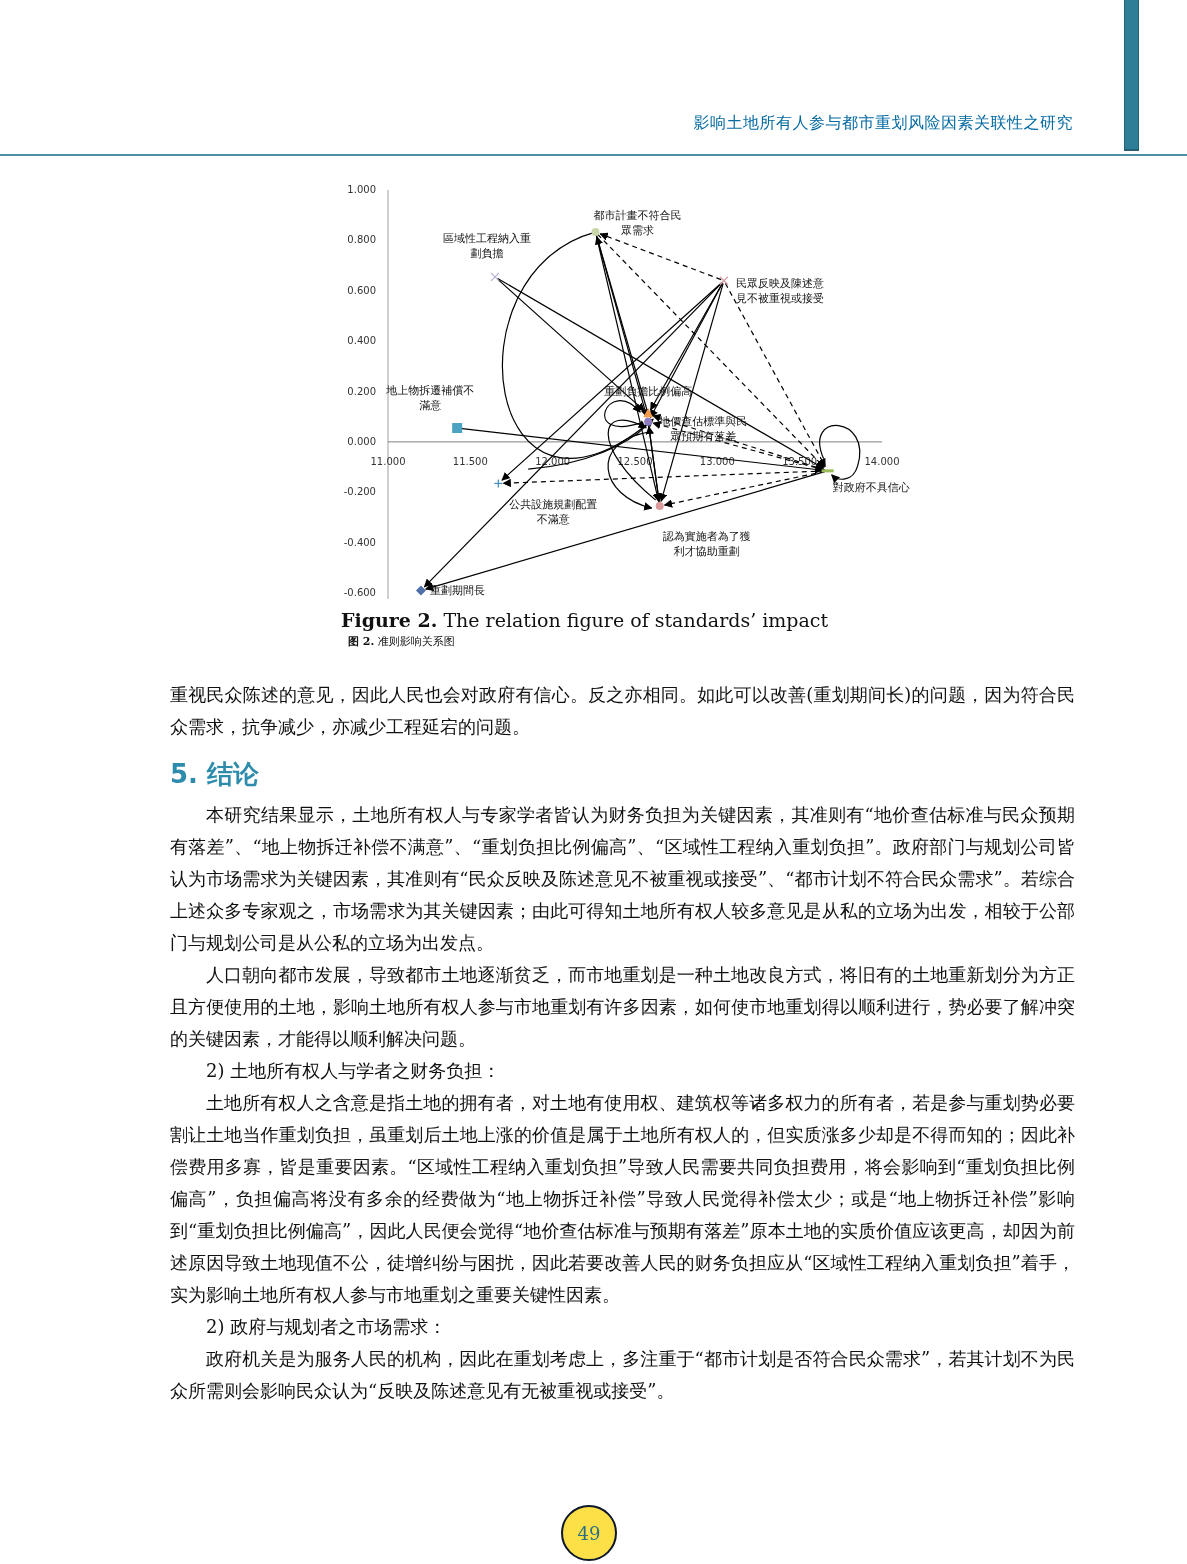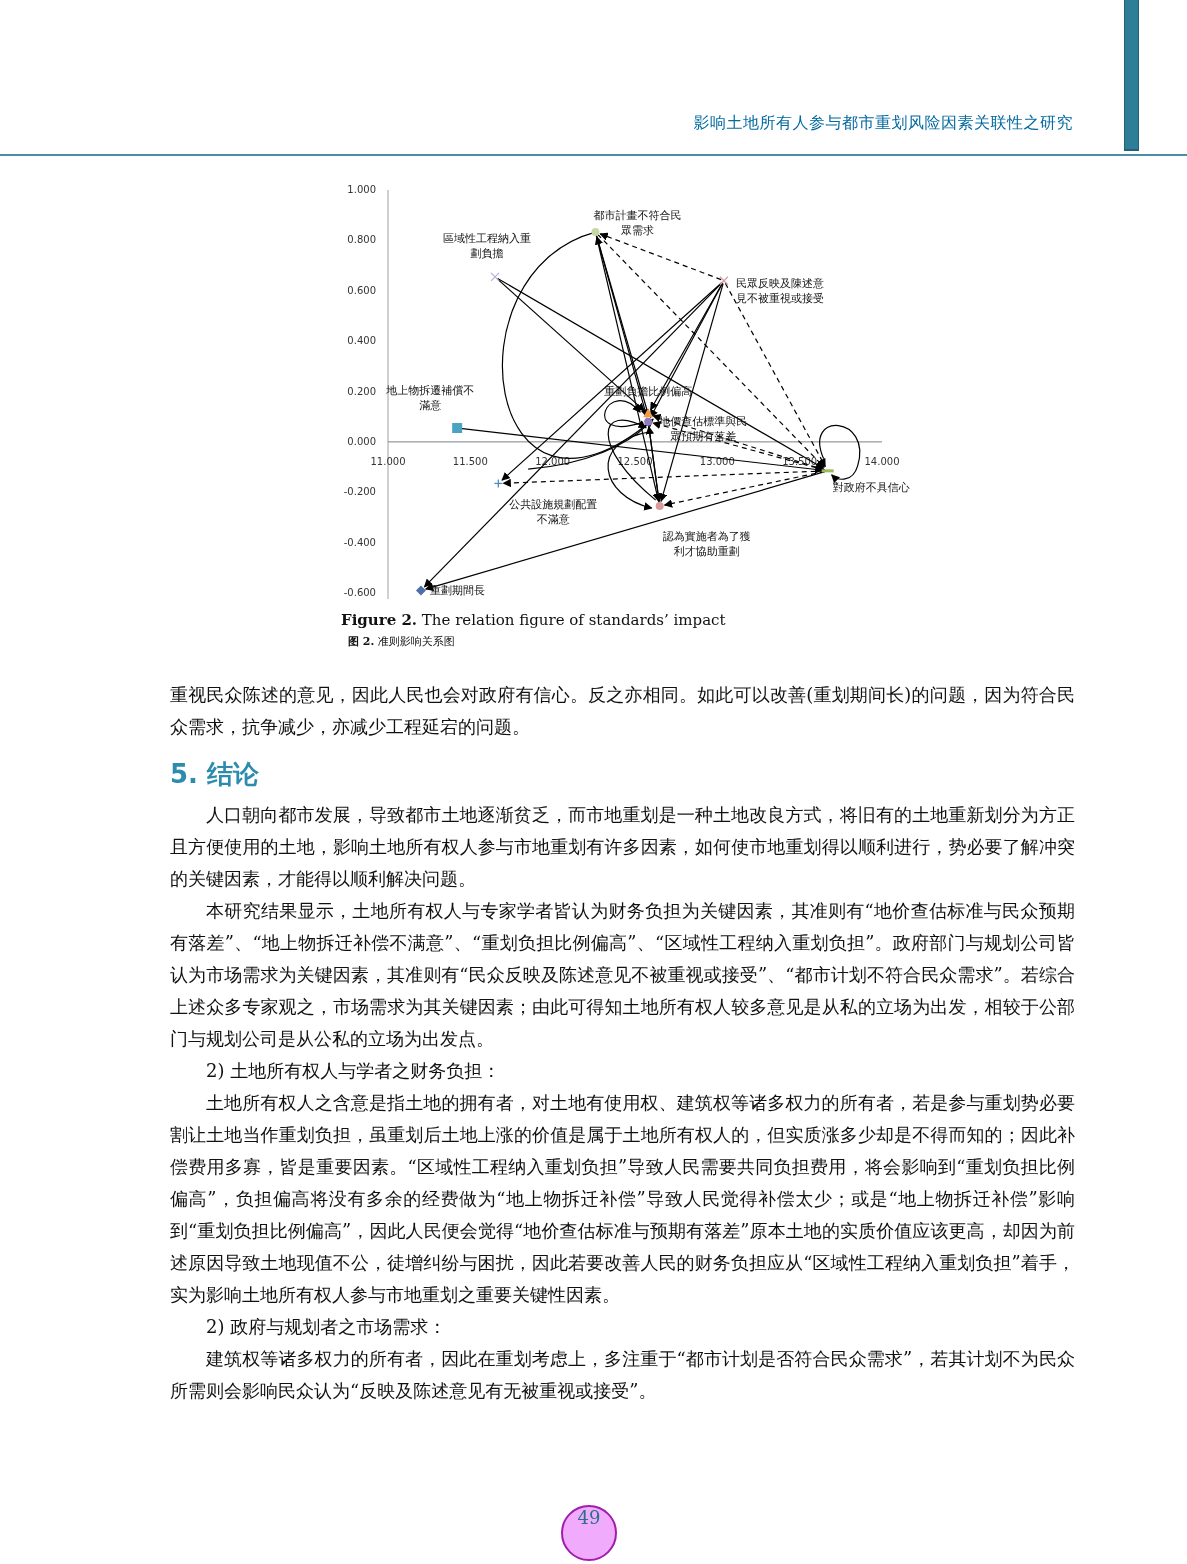--- a/index.html
+++ b/index.html
@@ -5,32 +5,32 @@
   html, body { margin: 0; padding: 0; background: #ffffff; }
   body { width: 1187px; height: 1564px; position: relative; overflow: hidden;
          font-family: "DejaVu Serif", "Liberation Serif", serif; color: #111; }
   .side-bar { position: absolute; left: 1124px; top: 0; width: 15px; height: 151px;
               background: #2e7e98; border-left: 1px solid #255f72; border-right: 1px solid #255f72; border-bottom: 2px solid #255f72; box-sizing: border-box; }
   .header-title { position: absolute; right: 114px; top: 113px; font-size: 16px; color: #0369a1;
                   font-family: "DejaVu Serif", "Liberation Serif", serif; letter-spacing: 0.5px; }
   .header-rule { position: absolute; left: 0; top: 154px; width: 1187px; height: 2px; background: #4c8fa3; }
   .chart-wrap { position: absolute; left: 330px; top: 177px; width: 600px; height: 435px; }
   .chart-wrap svg { width: 600px; height: 435px; display: block; }
-  .caption { position: absolute; left: 341px; top: 610px; font-size: 15px; line-height: 20px; }
+  .caption { position: absolute; left: 341px; top: 610px; font-size: 19px; line-height: 20px; }
   .caption b { font-weight: bold; }
   .caption-zh { position: absolute; left: 348px; top: 632px; font-size: 11px; line-height: 20px; }
   .body-text { position: absolute; left: 170px; width: 905px; font-size: 18px; line-height: 32px;
                text-align: justify; font-family: "DejaVu Serif", "Liberation Serif", serif; }
   .body-text p { margin: 0; }
   .indent { text-indent: 2em; }
   .section-heading { position: absolute; left: 170px; top: 757px; font-size: 26px; font-weight: bold; color: #2d8cac;
                      font-family: "DejaVu Sans", "Liberation Sans", sans-serif; }
   .page-num { position: absolute; left: 561px; top: 1505px; width: 56px; height: 56px; border-radius: 50%;
-              background: #f0abfc; border: 2px solid #a21caf; box-sizing: border-box;
-              display: flex; justify-content: center; color: #2a6f86; font-size: 18px; }
+              background: #fde047; border: 2px solid #0f172a; box-sizing: border-box;
+              display: flex; align-items: center; justify-content: center; color: #2a6f86; font-size: 18px; }
   .chart-wrap text { font-family: "DejaVu Sans", "Liberation Sans", sans-serif; }
 </style>
 </head>
 <body>
 
 <div class="side-bar"></div>
 <div class="header-title">影响土地所有人参与都市重划风险因素关联性之研究</div>
 <div class="header-rule"></div>
 
 <div class="chart-wrap">
@@ -134,23 +134,23 @@
   <b>图 2.</b><span>  准则影响关系图</span>
 </div>
 
 <div class="body-text" style="top:679px;">
   <p>重视民众陈述的意见，因此人民也会对政府有信心。反之亦相同。如此可以改善(重划期间长)的问题，因为符合民众需求，抗争减少，亦减少工程延宕的问题。</p>
 </div>
 
 <div class="section-heading">5. 结论</div>
 
 <div class="body-text" style="top:799px;">
+  <p class="indent">本研究结果显示，土地所有权人与专家学者皆认为财务负担为关键因素，其准则有“地价查估标准与民众预期有落差”、“地上物拆迁补偿不满意”、“重划负担比例偏高”、“区域性工程纳入重划负担”。政府部门与规划公司皆认为市场需求为关键因素，其准则有“民众反映及陈述意见不被重视或接受”、“都市计划不符合民众需求”。若综合上述众多专家观之，市场需求为其关键因素；由此可得知土地所有权人较多意见是从私的立场为出发，相较于公部门与规划公司是从公私的立场为出发点。</p>
   <p class="indent">人口朝向都市发展，导致都市土地逐渐贫乏，而市地重划是一种土地改良方式，将旧有的土地重新划分为方正且方便使用的土地，影响土地所有权人参与市地重划有许多因素，如何使市地重划得以顺利进行，势必要了解冲突的关键因素，才能得以顺利解决问题。</p>
-  <p class="indent">本研究结果显示，土地所有权人与专家学者皆认为财务负担为关键因素，其准则有“地价查估标准与民众预期有落差”、“地上物拆迁补偿不满意”、“重划负担比例偏高”、“区域性工程纳入重划负担”。政府部门与规划公司皆认为市场需求为关键因素，其准则有“民众反映及陈述意见不被重视或接受”、“都市计划不符合民众需求”。若综合上述众多专家观之，市场需求为其关键因素；由此可得知土地所有权人较多意见是从私的立场为出发，相较于公部门与规划公司是从公私的立场为出发点。</p>
   <p class="indent">2) 土地所有权人与学者之财务负担：</p>
   <p class="indent">土地所有权人之含意是指土地的拥有者，对土地有使用权、建筑权等诸多权力的所有者，若是参与重划势必要割让土地当作重划负担，虽重划后土地上涨的价值是属于土地所有权人的，但实质涨多少却是不得而知的；因此补偿费用多寡，皆是重要因素。“区域性工程纳入重划负担”导致人民需要共同负担费用，将会影响到“重划负担比例偏高”，负担偏高将没有多余的经费做为“地上物拆迁补偿”导致人民觉得补偿太少；或是“地上物拆迁补偿”影响到“重划负担比例偏高”，因此人民便会觉得“地价查估标准与预期有落差”原本土地的实质价值应该更高，却因为前述原因导致土地现值不公，徒增纠纷与困扰，因此若要改善人民的财务负担应从“区域性工程纳入重划负担”着手，实为影响土地所有权人参与市地重划之重要关键性因素。</p>
   <p class="indent">2) 政府与规划者之市场需求：</p>
-  <p class="indent">建筑权等诸多权力的所有者，因此在重划考虑上，多注重于“都市计划是否符合民众需求”，若其计划不为民众所需则会影响民众认为“反映及陈述意见有无被重视或接受”。</p>
+  <p class="indent">政府机关是为服务人民的机构，因此在重划考虑上，多注重于“都市计划是否符合民众需求”，若其计划不为民众所需则会影响民众认为“反映及陈述意见有无被重视或接受”。</p>
 </div>
 
 <div class="page-num">
   <span>49</span>
 </div>
 
 </body></html>

